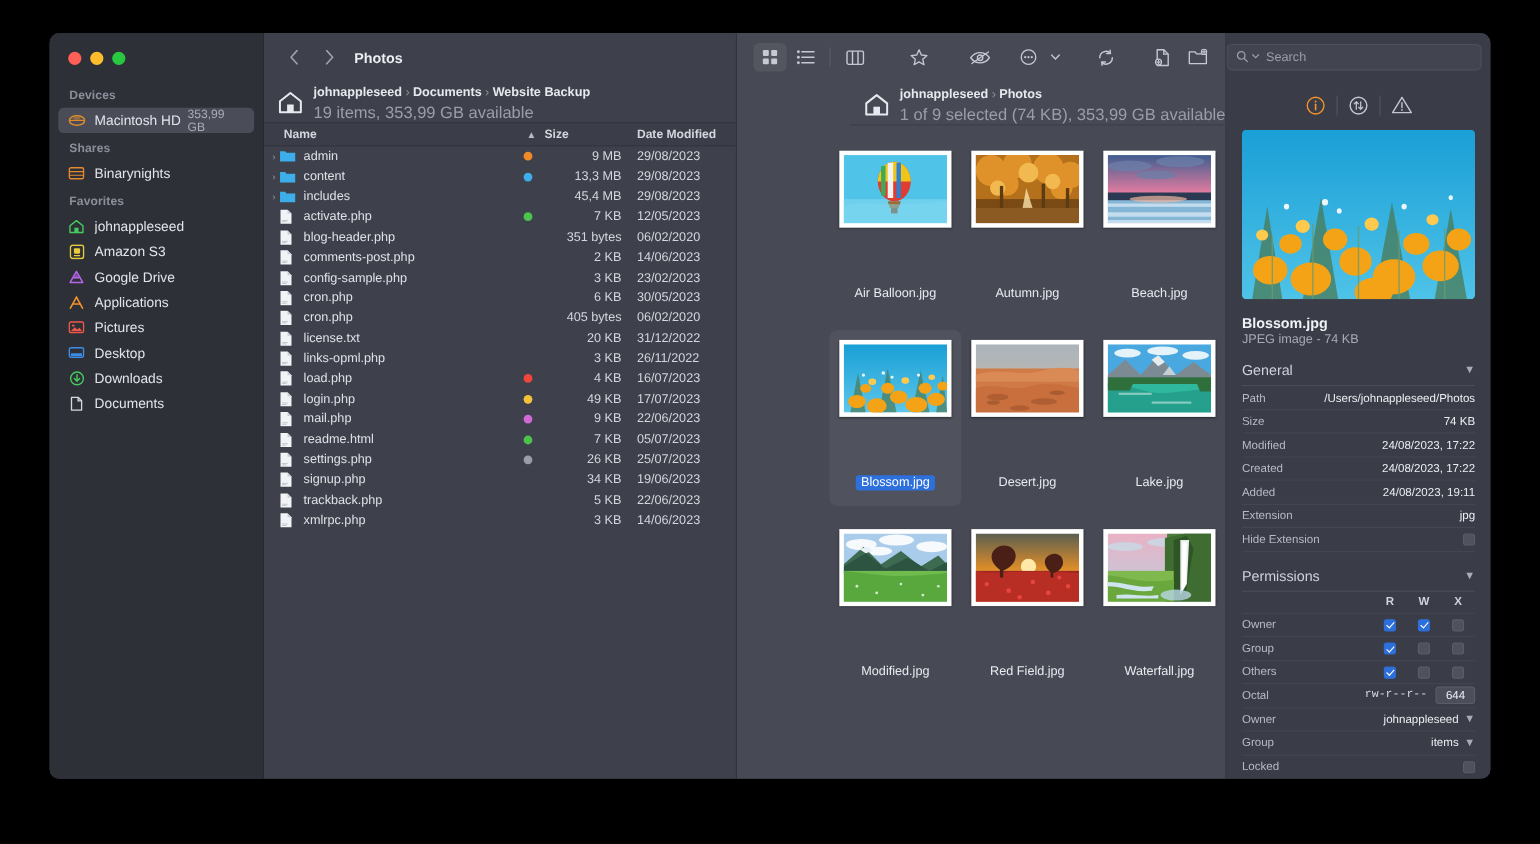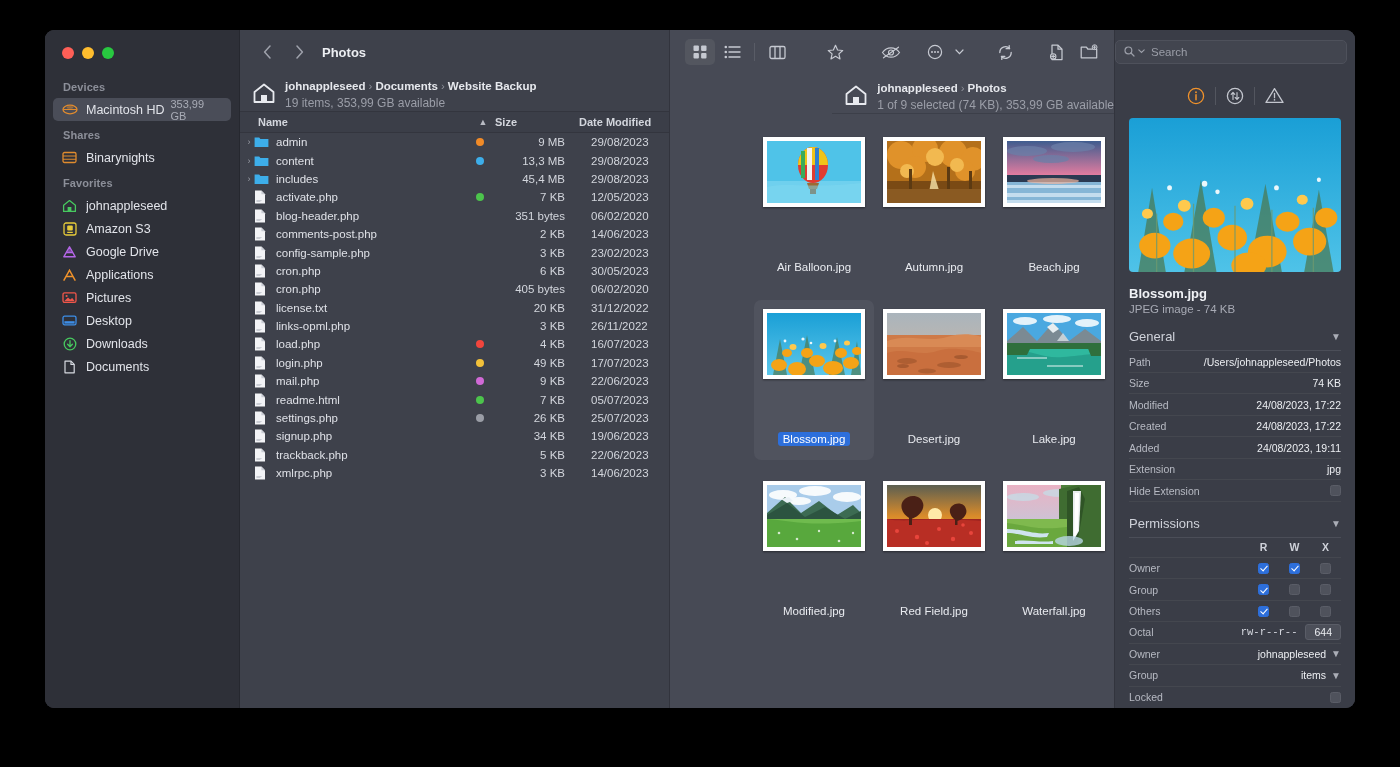--- a/index.html
+++ b/index.html
@@ -95,21 +95,21 @@
     height: 38px;
     display: flex; align-items: center;
     padding: 0 10px 0 12px;
     border-bottom: 1px solid #33353e;
     position: relative;
   }
   .home-ico { width: 26px; flex: 0 0 26px; display:flex; align-items:center;}
   .path-texts { margin-left: 7px; line-height: 1.25; }
   .path-crumb { font-size: 11.5px; font-weight: bold; color: #e6e8ed; }
   .path-crumb .sep { color: #8d9099; font-weight: normal; margin: 0 3px; }
-  .path-sub { font-size: 12px; color: #9b9ea8; margin-top: 1px; }
+  .path-sub { font-size: 15px; color: #9b9ea8; margin-top: 1px; }
 
   .col-head {
     height: 21px; flex: 0 0 21px;
     display: flex; align-items: center;
     font-size: 11px; font-weight: bold; color: #d3d6dd;
     border-bottom: 1px solid #33353e;
     background: #3b3e48;
   }
   .ch-name { padding-left: 18px; flex: 1 1 auto; }
   .ch-sort { width: 16px; text-align: center; color: #b8bbc3; font-size: 9px;}
@@ -126,21 +126,21 @@
   }
   .row .disc {
     width: 14px; flex: 0 0 14px; text-align: center;
     color: #9a9da6; font-size: 9px; padding-left: 4px;
   }
   .row .ficon { width: 18px; flex: 0 0 18px; display:flex; align-items:center; }
   .row .fname { flex: 1 1 auto; padding-left: 4px; white-space: nowrap; }
   .row .tagdot { width: 22px; flex: 0 0 22px; display: flex; justify-content:center;}
   .dot { width: 8px; height: 8px; border-radius: 50%; }
   .row .fsize { width: 74px; flex: 0 0 74px; text-align: right; color: #d3d6dd; }
-  .row .fdate { width: 104px; flex: 0 0 104px; padding-left: 26px; color: #d3d6dd; }
+  .row .fdate { width: 104px; flex: 0 0 104px; padding-left: 14px; color: #d3d6dd; }
 
   
   #iconpane {
     flex: 1 1 auto;
     background: #474a55;
     display: flex; flex-direction: column;
     border-right: 1px solid #32343d;
     position: relative;
     align-items: flex-end;
   }

